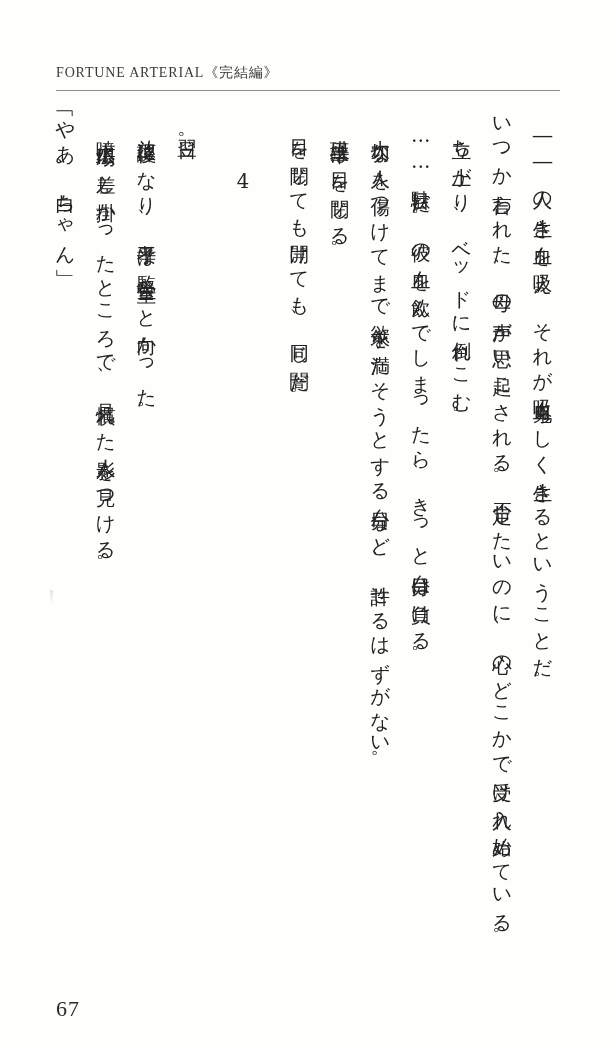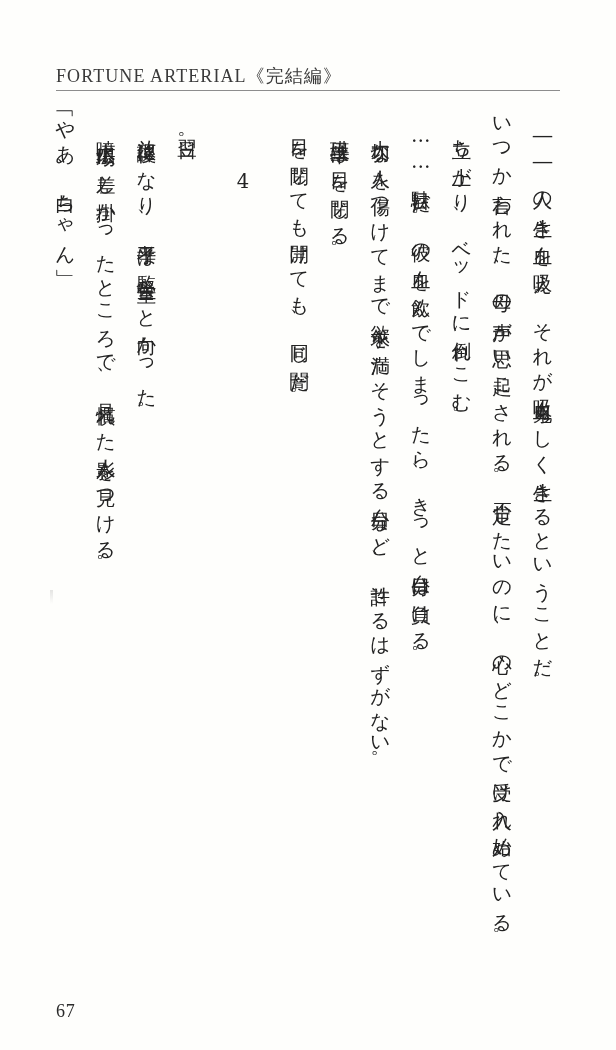--- a/index.html
+++ b/index.html
@@ -28,21 +28,21 @@
     top: 64px;
     left: 56px;
     right: 56px;
     height: 28px;
   }
   .header-title {
     position: absolute;
     left: 0;
     top: 0;
     font-family: "Liberation Serif", serif;
-    font-size: 18px;
+    font-size: 14px;
     letter-spacing: 0.06em;
     color: #3a3a3a;
     white-space: nowrap;
   }
   .header-rule {
     position: absolute;
     left: 0;
     right: 0;
     top: 26px;
     border-top: 1px solid #8d8d8d;
@@ -80,21 +80,21 @@
     display: block;
     width: 0.8em;
   }
 
   
   .folio {
     position: absolute;
     left: 56px;
     bottom: 28px;
     font-family: "Liberation Serif", serif;
-    font-size: 18px;
+    font-size: 22px;
     color: #2a2a2a;
     letter-spacing: 0.04em;
   }
 
   
   .edge-tick {
     position: absolute;
     left: 50px;
     top: 590px;
     width: 3px;

